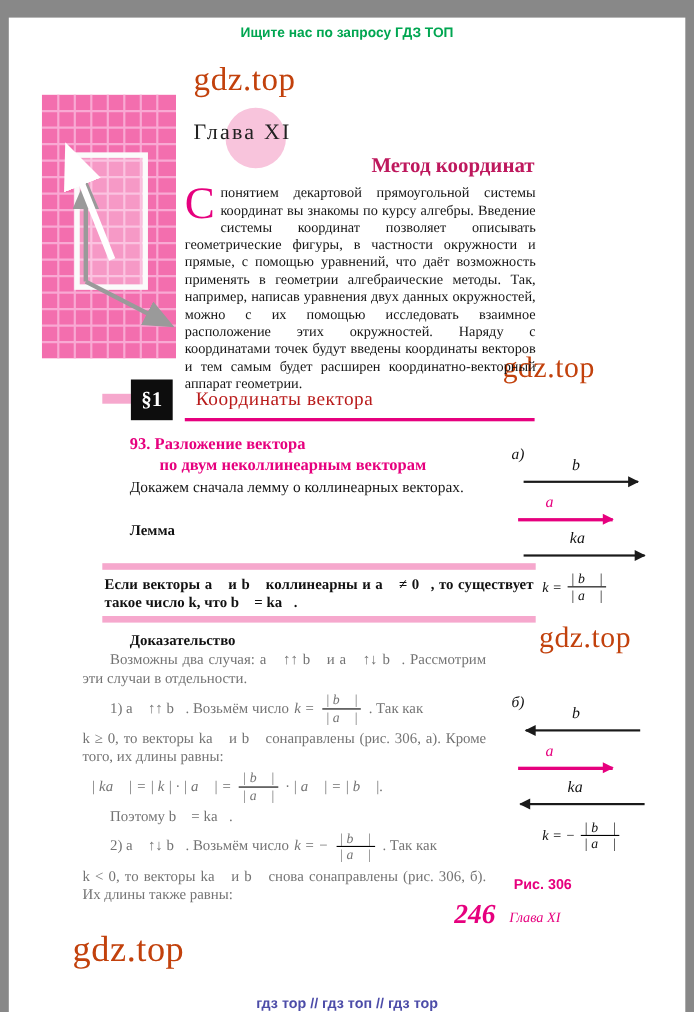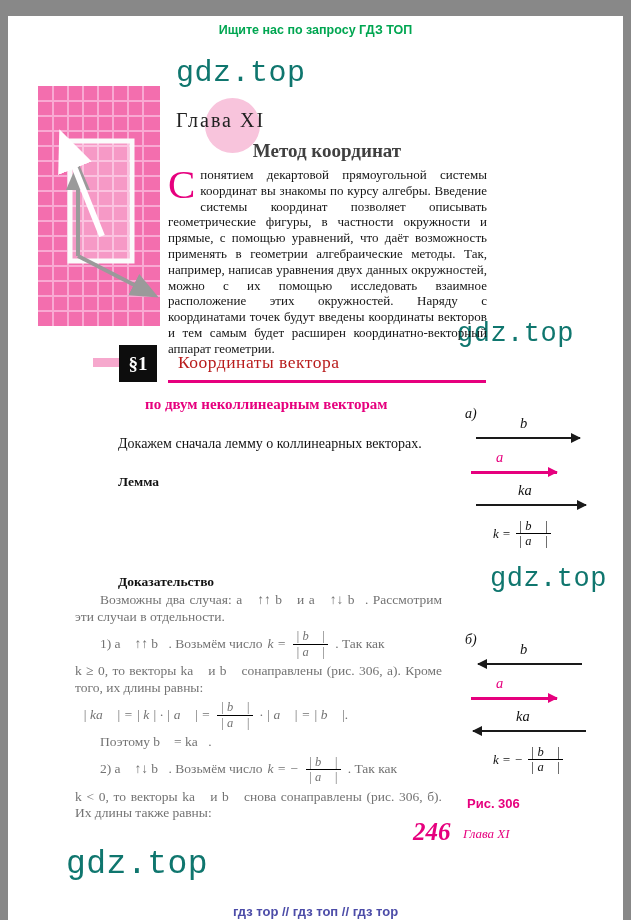--- a/index.html
+++ b/index.html
@@ -8,31 +8,31 @@
     --green:#00a651;
     --purple:#4c4ca8;
   }
   *{box-sizing:border-box;margin:0;padding:0}
   body{background:#888;font-family:"Liberation Serif",serif;color:#111}
   .page{position:relative;width:615px;height:920px;background:#ffffff;overflow:hidden;margin:16px auto}
 
   .header-link{position:absolute;top:7px;left:0;width:100%;text-align:center;
     font-family:"Liberation Sans",sans-serif;font-size:12.5px;font-weight:600;color:var(--green);cursor:pointer}
 
-  .wm{position:absolute;color:#0f766e;font-family:Liberation Mono, monospace;letter-spacing:.5px}
+  .wm{position:absolute;color:#c2410c;font-family:Liberation Serif, serif;letter-spacing:.5px}
   .wm1{left:168px;top:40px;font-size:30px}
   .wm2{left:449px;top:303px;font-size:27px}
   .wm3{left:482px;top:548px;font-size:27px}
   .wm4{left:58px;top:830px;font-size:33px}
 
   .chapter-art{position:absolute;left:30px;top:70px;width:122px;height:240px}
 
   .pink-circle{position:absolute;left:197px;top:82px;width:55px;height:55px;border-radius:50%;background:#f8c4dc}
   .chapter-label{position:absolute;left:168px;top:93px;font-size:20px;letter-spacing:2px;color:#222}
-  .main-title{position:absolute;left:160px;top:124px;width:318px;text-align:center;font-weight:bold;font-size:19px;color:#404040}
+  .main-title{position:absolute;left:160px;top:124px;width:318px;text-align:right;font-weight:bold;font-size:19px;color:#be185d}
 
   .intro{position:absolute;left:160px;top:151px;width:319px;font-size:13px;line-height:15.8px;text-align:justify;color:#141414}
   .dropcap{float:left;font-size:41px;line-height:33px;color:var(--magenta);margin:1px 5px 0 0;font-weight:400}
 
   .sec-accent{position:absolute;left:85px;top:342px;width:26px;height:9px;background:var(--pink_bar)}
   .sec-badge{position:absolute;left:111px;top:329px;width:38px;height:37px;background:#0d0d0d;color:#fff;
     font-weight:bold;font-size:19px;text-align:center;line-height:37px}
   .sec-title{position:absolute;left:170px;top:336px;font-size:17.5px;letter-spacing:.5px;color:#b91c1c}
   .sec-underline{position:absolute;left:160px;top:364px;width:318px;height:2.5px;background:var(--magenta)}
 
@@ -145,27 +145,33 @@
     <span class="dropcap">С</span>
     <span>понятием декартовой прямоугольной системы координат вы знакомы по курсу алгебры. Введение системы координат позволяет описывать геометрические фигуры, в частности окружности и прямые, с помощью уравнений, что даёт возможность применять в геометрии алгебраические методы. Так, например, написав уравнения двух данных окружностей, можно с их помощью исследовать взаимное расположение этих окружностей. Наряду с координатами точек будут введены координаты векторов и тем самым будет расширен координатно-векторный аппарат геометрии.</span>
   </div>
 
   <div class="sec-accent"></div>
   <div class="sec-badge">§1</div>
   <div class="sec-title">Координаты вектора</div>
   <div class="sec-underline"></div>
 
   <div class="topic">
+    <div>93. Разложение вектора</div>
     <div class="l2">по двум неколлинеарным векторам</div>
   </div>
 
   <p class="para-intro">Докажем сначала лемму о коллинеарных векторах.</p>
 
   <div class="lemma-label">Лемма</div>
 
+  <div class="lemma-box">
+    <div class="pbar"></div>
+    <p class="lemma-text">Если векторы a⃗ и b⃗ коллинеарны и a⃗ ≠ 0⃗, то существует такое число k, что b⃗ = ka⃗.</p>
+    <div class="pbar"></div>
+  </div>
 
   <div class="proof-label">Доказательство</div>
 
   <div class="proof-col">
     <p class="cases">Возможны два случая: a⃗ ↑↑ b⃗ и a⃗ ↑↓ b⃗. Рассмотрим эти случаи в отдельности.</p>
 
     <div class="frow ind">
       <span>1) a⃗ ↑↑ b⃗. Возьмём число</span>
       <span class="it">k =</span>
       <span class="frac">

